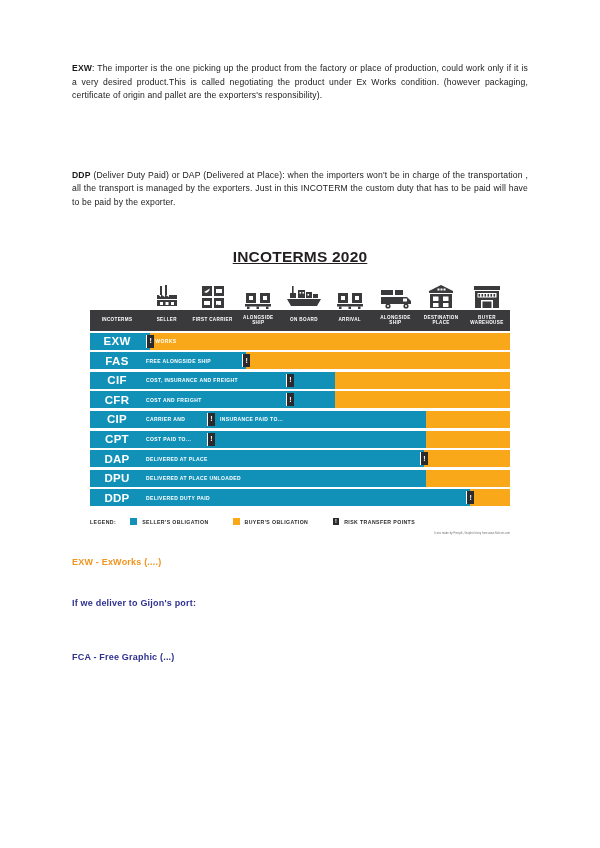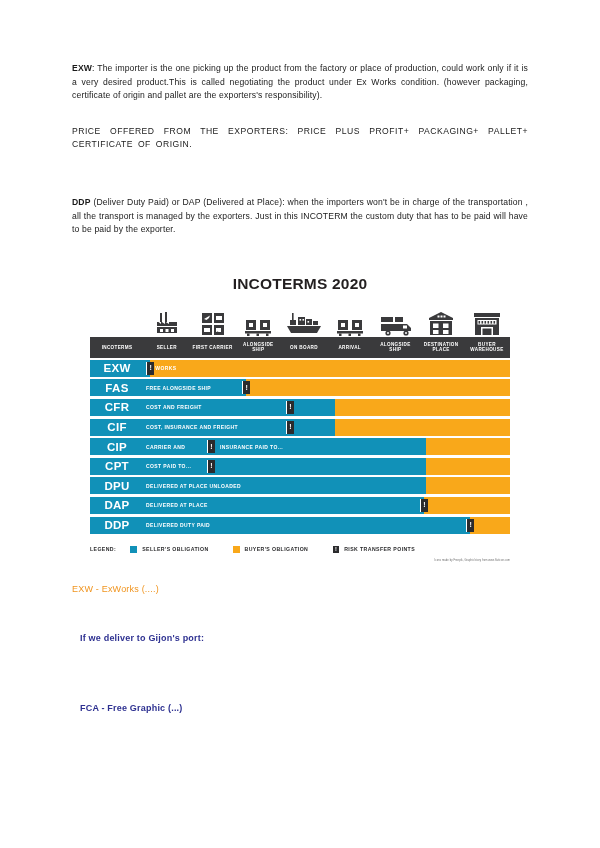--- a/index.html
+++ b/index.html
@@ -50,20 +50,21 @@
     position: relative;
     background: #ffffff;
   }
   .info-title {
     text-align: center;
     font-size: 15.5px;
     font-weight: bold;
     color: #231f20;
     letter-spacing: 0.2px;
     padding: 8px 0 8px 0;
+    text-decoration: underline;
   }
   .icon-row {
     display: flex;
     align-items: flex-end;
     height: 36px;
     padding-left: 54px;
     box-sizing: border-box;
   }
   .icon-cell {
     display: flex;
@@ -215,45 +216,44 @@
     text-align: right;
     font-size: 2.6px;
     color: #6b6b6b;
     letter-spacing: 0.1px;
     padding-top: 2px;
   }
 
   
   .h-orange {
     color: #f0941e;
-    font-weight: normal;
+    font-weight: bold;
     font-size: 9px;
     letter-spacing: 0.2px;
     margin: 0 0 1px 0;
   }
   .h-blue {
     color: #2e3191;
     font-weight: bold;
     font-size: 9px;
     letter-spacing: 0.2px;
-    margin: 8px;
+    margin: 0;
   }
 </style>
 </head>
 <body>
 
 <div class="page">
 
   <div class="top-pad"></div>
 
   <p class="para"><b>EXW</b><span>: The importer is the one picking up the product from the factory or place of production, could work only if it is a very desired product.This is called negotiating the product under Ex Works condition. (however packaging, certificate of origin and pallet are the exporters's responsibility).</span></p>
 
   <div class="spacer-22"></div>
 
-  <p class="para caps">PRICE OFFERED FROM THE EXPORTERS: PRICE PLUS PROFIT+ PACKAGING+ PALLET+ CERTIFICATE OF ORIGIN.</p>
 
   <div class="spacer-30"></div>
   <div class="spacer-14"></div>
 
   <p class="para"><b>DDP</b><span> (Deliver Duty Paid) or DAP (Delivered at Place): when the importers won't be in charge of the transportation , all the transport is managed by the exporters. Just in this INCOTERM the custom duty that has to be paid will have to be paid by the exporter.</span></p>
 
   <div class="spacer-30"></div>
 
   <div class="info">
 
@@ -412,58 +412,58 @@
         <div class="row">
           <div class="row-bg-buyer"></div>
           <div class="row-bg-seller" style="width: 156.24px;"></div>
           <div class="row-code">FAS</div>
           <div class="row-label">FREE ALONGSIDE SHIP</div>
           <div class="risk" style="left: 152.24px;"></div>
         </div>
         <div class="row">
           <div class="row-bg-buyer"></div>
           <div class="row-bg-seller" style="width: 244.86px;"></div>
+          <div class="row-code">CIF</div>
+          <div class="row-label">COST, INSURANCE AND FREIGHT</div>
+          <div class="risk" style="left: 195.92px;"></div>
+        </div>
+        <div class="row">
+          <div class="row-bg-buyer"></div>
+          <div class="row-bg-seller" style="width: 244.86px;"></div>
           <div class="row-code">CFR</div>
           <div class="row-label">COST AND FREIGHT</div>
-          <div class="risk" style="left: 195.92px;"></div>
-        </div>
-        <div class="row">
-          <div class="row-bg-buyer"></div>
-          <div class="row-bg-seller" style="width: 244.86px;"></div>
-          <div class="row-code">CIF</div>
-          <div class="row-label">COST, INSURANCE AND FREIGHT</div>
           <div class="risk" style="left: 195.92px;"></div>
         </div>
         <div class="row">
           <div class="row-bg-buyer"></div>
           <div class="row-bg-seller" style="width: 336px;"></div>
           <div class="row-code">CIP</div>
           <div class="row-label">CARRIER AND</div>
           <div class="risk" style="left: 116.96px;"></div>
           <div class="row-label-2" style="left: 129.96px;">INSURANCE PAID TO...</div>
         </div>
         <div class="row">
           <div class="row-bg-buyer"></div>
           <div class="row-bg-seller" style="width: 336px;"></div>
           <div class="row-code">CPT</div>
           <div class="row-label">COST PAID TO...</div>
           <div class="risk" style="left: 116.96px;"></div>
         </div>
         <div class="row">
           <div class="row-bg-buyer"></div>
-          <div class="row-bg-seller" style="width: 336px;"></div>
-          <div class="row-code">DPU</div>
-          <div class="row-label">DELIVERED AT PLACE  UNLOADED</div>
-        </div>
-        <div class="row">
-          <div class="row-bg-buyer"></div>
           <div class="row-bg-seller" style="width: 333.9px;"></div>
           <div class="row-code">DAP</div>
           <div class="row-label">DELIVERED AT PLACE</div>
           <div class="risk" style="left: 329.9px;"></div>
+        </div>
+        <div class="row">
+          <div class="row-bg-buyer"></div>
+          <div class="row-bg-seller" style="width: 336px;"></div>
+          <div class="row-code">DPU</div>
+          <div class="row-label">DELIVERED AT PLACE  UNLOADED</div>
         </div>
         <div class="row">
           <div class="row-bg-buyer"></div>
           <div class="row-bg-seller" style="width: 380.1px;"></div>
           <div class="row-code">DDP</div>
           <div class="row-label">DELIVERED DUTY PAID</div>
           <div class="risk" style="left: 376.1px;"></div>
         </div>
       </div>
 

